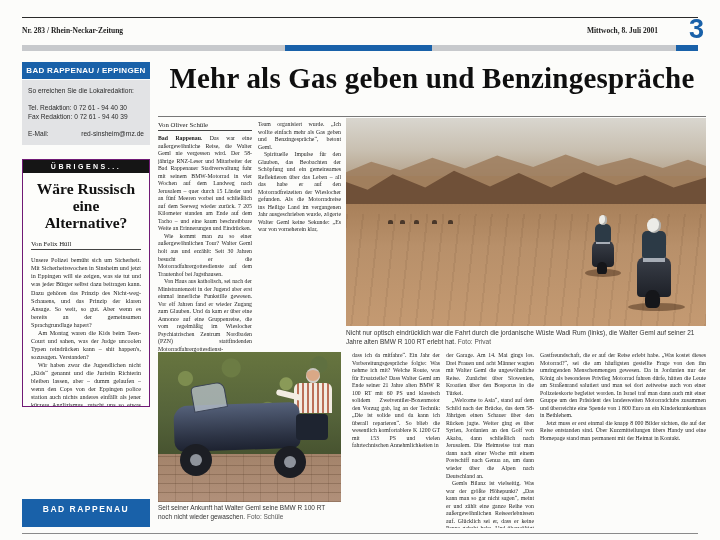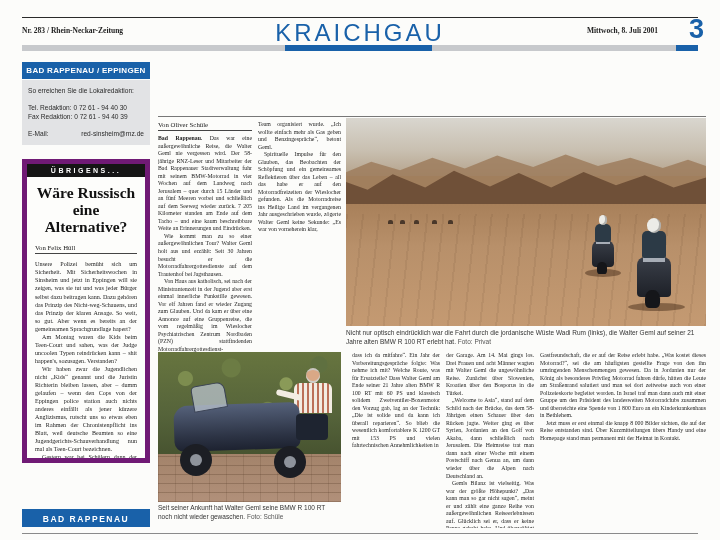--- a/index.html
+++ b/index.html
@@ -26,29 +26,29 @@
   .sidebar { width:128px; display:flex; flex-direction:column; }
   .main { position:relative; flex:1; }
   .footrule { position:absolute; top:533px; left:22px; width:676px; height:1px; background:#8a8a8a; }
   
   .sb-region { height:17px; line-height:17px; background:#1961a9; color:#fff; text-align:center;
     font-family:"Liberation Sans","DejaVu Sans",sans-serif; font-size:8px; font-weight:bold; letter-spacing:0.3px; }
   .sb-contact { margin-top:1px; background:#e2e3e5; padding:6px 6px 7px 6px;
     font-family:"Liberation Sans","DejaVu Sans",sans-serif; font-size:6.6px; color:#2a2a2a; line-height:1.45; }
   .sb-contact .intro { margin-bottom:7px; }
   .sb-contact .mailrow { margin-top:7px; display:flex; justify-content:space-between; }
-  .sb-ubox { margin-top:14px; border:5px solid #701a75; background:#fdfdfb; height:304px; overflow:hidden; }
+  .sb-ubox { margin-top:14px; border:1px solid #701a75; background:#fdfdfb; height:248px; overflow:hidden; }
   .sb-kicker { height:13px; line-height:13px; background:#151515; color:#fff; text-align:center;
     font-family:"Liberation Sans","DejaVu Sans",sans-serif; font-size:7px; font-weight:bold; letter-spacing:2.5px; }
   .sb-inner { padding:8px 8px 6px 8px; }
   .sb-title { font-size:15.5px; font-weight:bold; text-align:center; line-height:1.08; margin-bottom:9px; color:#111; }
   .sb-byline { font-size:6.8px; border-bottom:1px solid #444; padding-bottom:2px; margin-bottom:6px; }
   .sb-body p { font-size:6.1px; line-height:1.32; text-align:justify; color:#1d1d1d; }
   .sb-body p.ind { text-indent:7px; }
-  .sb-footer { margin-top:auto; margin-bottom:7px; height:18px; line-height:21px; background:#1961a9; color:#fff;
+  .sb-footer { margin-top:auto; margin-bottom:7px; height:28px; line-height:21px; background:#1961a9; color:#fff;
     text-align:center; font-family:"Liberation Sans","DejaVu Sans",sans-serif; font-size:8.5px; font-weight:bold; letter-spacing:1.5px; }
   
   .a-headline { position:absolute; top:0; left:0; width:100%; text-align:center;
     font-size:29px; font-weight:bold; color:#0f0f0f; letter-spacing:0.2px; }
   .a-subhead { position:absolute; top:37px; left:0; width:100%; text-align:center;
     font-size:10.5px; font-style:italic; color:#222; }
   .a-subrule { position:absolute; top:54px; left:0; width:100%; height:1px; background:#777; }
   .a-byline { position:absolute; top:59px; left:0; width:94px; font-size:6.8px;
     border-bottom:1px solid #444; padding-bottom:2px; }
   .col { position:absolute; overflow:hidden; }
@@ -119,21 +119,20 @@
   .ps-wheel-f { top:92px; left:22px; }
   .ps-wheel-r { top:94px; left:116px; }
 </style>
 </head>
 <body>
 
 <div class="page">
 
   <div class="topline"></div>
   <div class="m-edition">Nr. 283 / Rhein-Neckar-Zeitung</div>
-  <div class="m-section">KRAICHGAU</div>
   <div class="m-date">Mittwoch, 8. Juli 2001</div>
   <div class="m-pagenum">3</div>
   <div class="m-bar">
     <div class="m-bar-blue1"></div>
     <div class="m-bar-blue2"></div>
   </div>
 
   <div class="content">
 
     <aside class="sidebar">
@@ -160,20 +159,21 @@
             <p class="ind">Wir haben zwar die Jugendlichen nicht „Kids“ genannt und die Juristin Richterin bleiben lassen, aber – dumm gelaufen – wenn den Cops von der Eppingen police station auch nichts anderes einfällt als jener kürzere Anglizismus, rutscht uns so etwas eben im Rahmen der Chronistenpflicht ins Blatt, weil deutsche Beamten so eine Jugendgerichts-Schauverhandlung nun mal als Teen-Court bezeichnen.</p>
             <p class="ind">Gestern war bei Schülern dann der osteuropäisch-asiatische Hintergrund gefragt. Und welchen Schriftzug trägt der aus Leningrad nach Deutschland gekommene Alexej Boris auf seinem „Sweat-Shirt“, pardon, weit geschnittenem Sportpullover? „Union State“ stand da zu lesen und nicht etwa Federalnij Stat oder eben Bundesstaat...</p>
           </div>
         </div>
       </div>
 
       <div class="sb-footer">BAD RAPPENAU</div>
     </aside>
 
     <main class="main">
+      <h1 class="a-headline">Mehr als Gas geben und Benzingespräche</h1>
       <div class="a-subrule"></div>
       <div class="a-byline">Von Oliver Schüle</div>
 
       <div class="col col-1">
         <p><span class="lead-loc">Bad Rappenau.</span> <span>Das war eine außergewöhnliche Reise, die Walter Geml nie vergessen wird. Der 58-jährige RNZ-Leser und Mitarbeiter der Bad Rappenauer Stadtverwaltung fuhr mit seinem BMW-Motorrad in vier Wochen auf dem Landweg nach Jerusalem – quer durch 15 Länder und an fünf Meeren vorbei und schließlich auf dem Seeweg wieder zurück. 7 205 Kilometer standen am Ende auf dem Tacho – und eine kaum beschreibbare Weite an Erinnerungen und Eindrücken.</span></p>
         <p class="ind">Wie kommt man zu so einer außergewöhnlichen Tour? Walter Geml holt aus und erzählt: Seit 30 Jahren besucht er die Motorradfahrergottesdienste auf dem Trautenhof bei Jagsthausen.</p>
         <p class="ind">Von Haus aus katholisch, sei nach der Ministrantenzeit in der Jugend aber erst einmal innerliche Funkstille gewesen. Vor elf Jahren fand er wieder Zugang zum Glauben. Und da kam er über eine Annonce auf eine Gruppenreise, die vom regelmäßig im Wieslocher Psychiatrischen Zentrum Nordbaden (PZN) stattfindenden Motorradfahrergottesdienst-</p>
       </div>
 
       <div class="col col-2">

